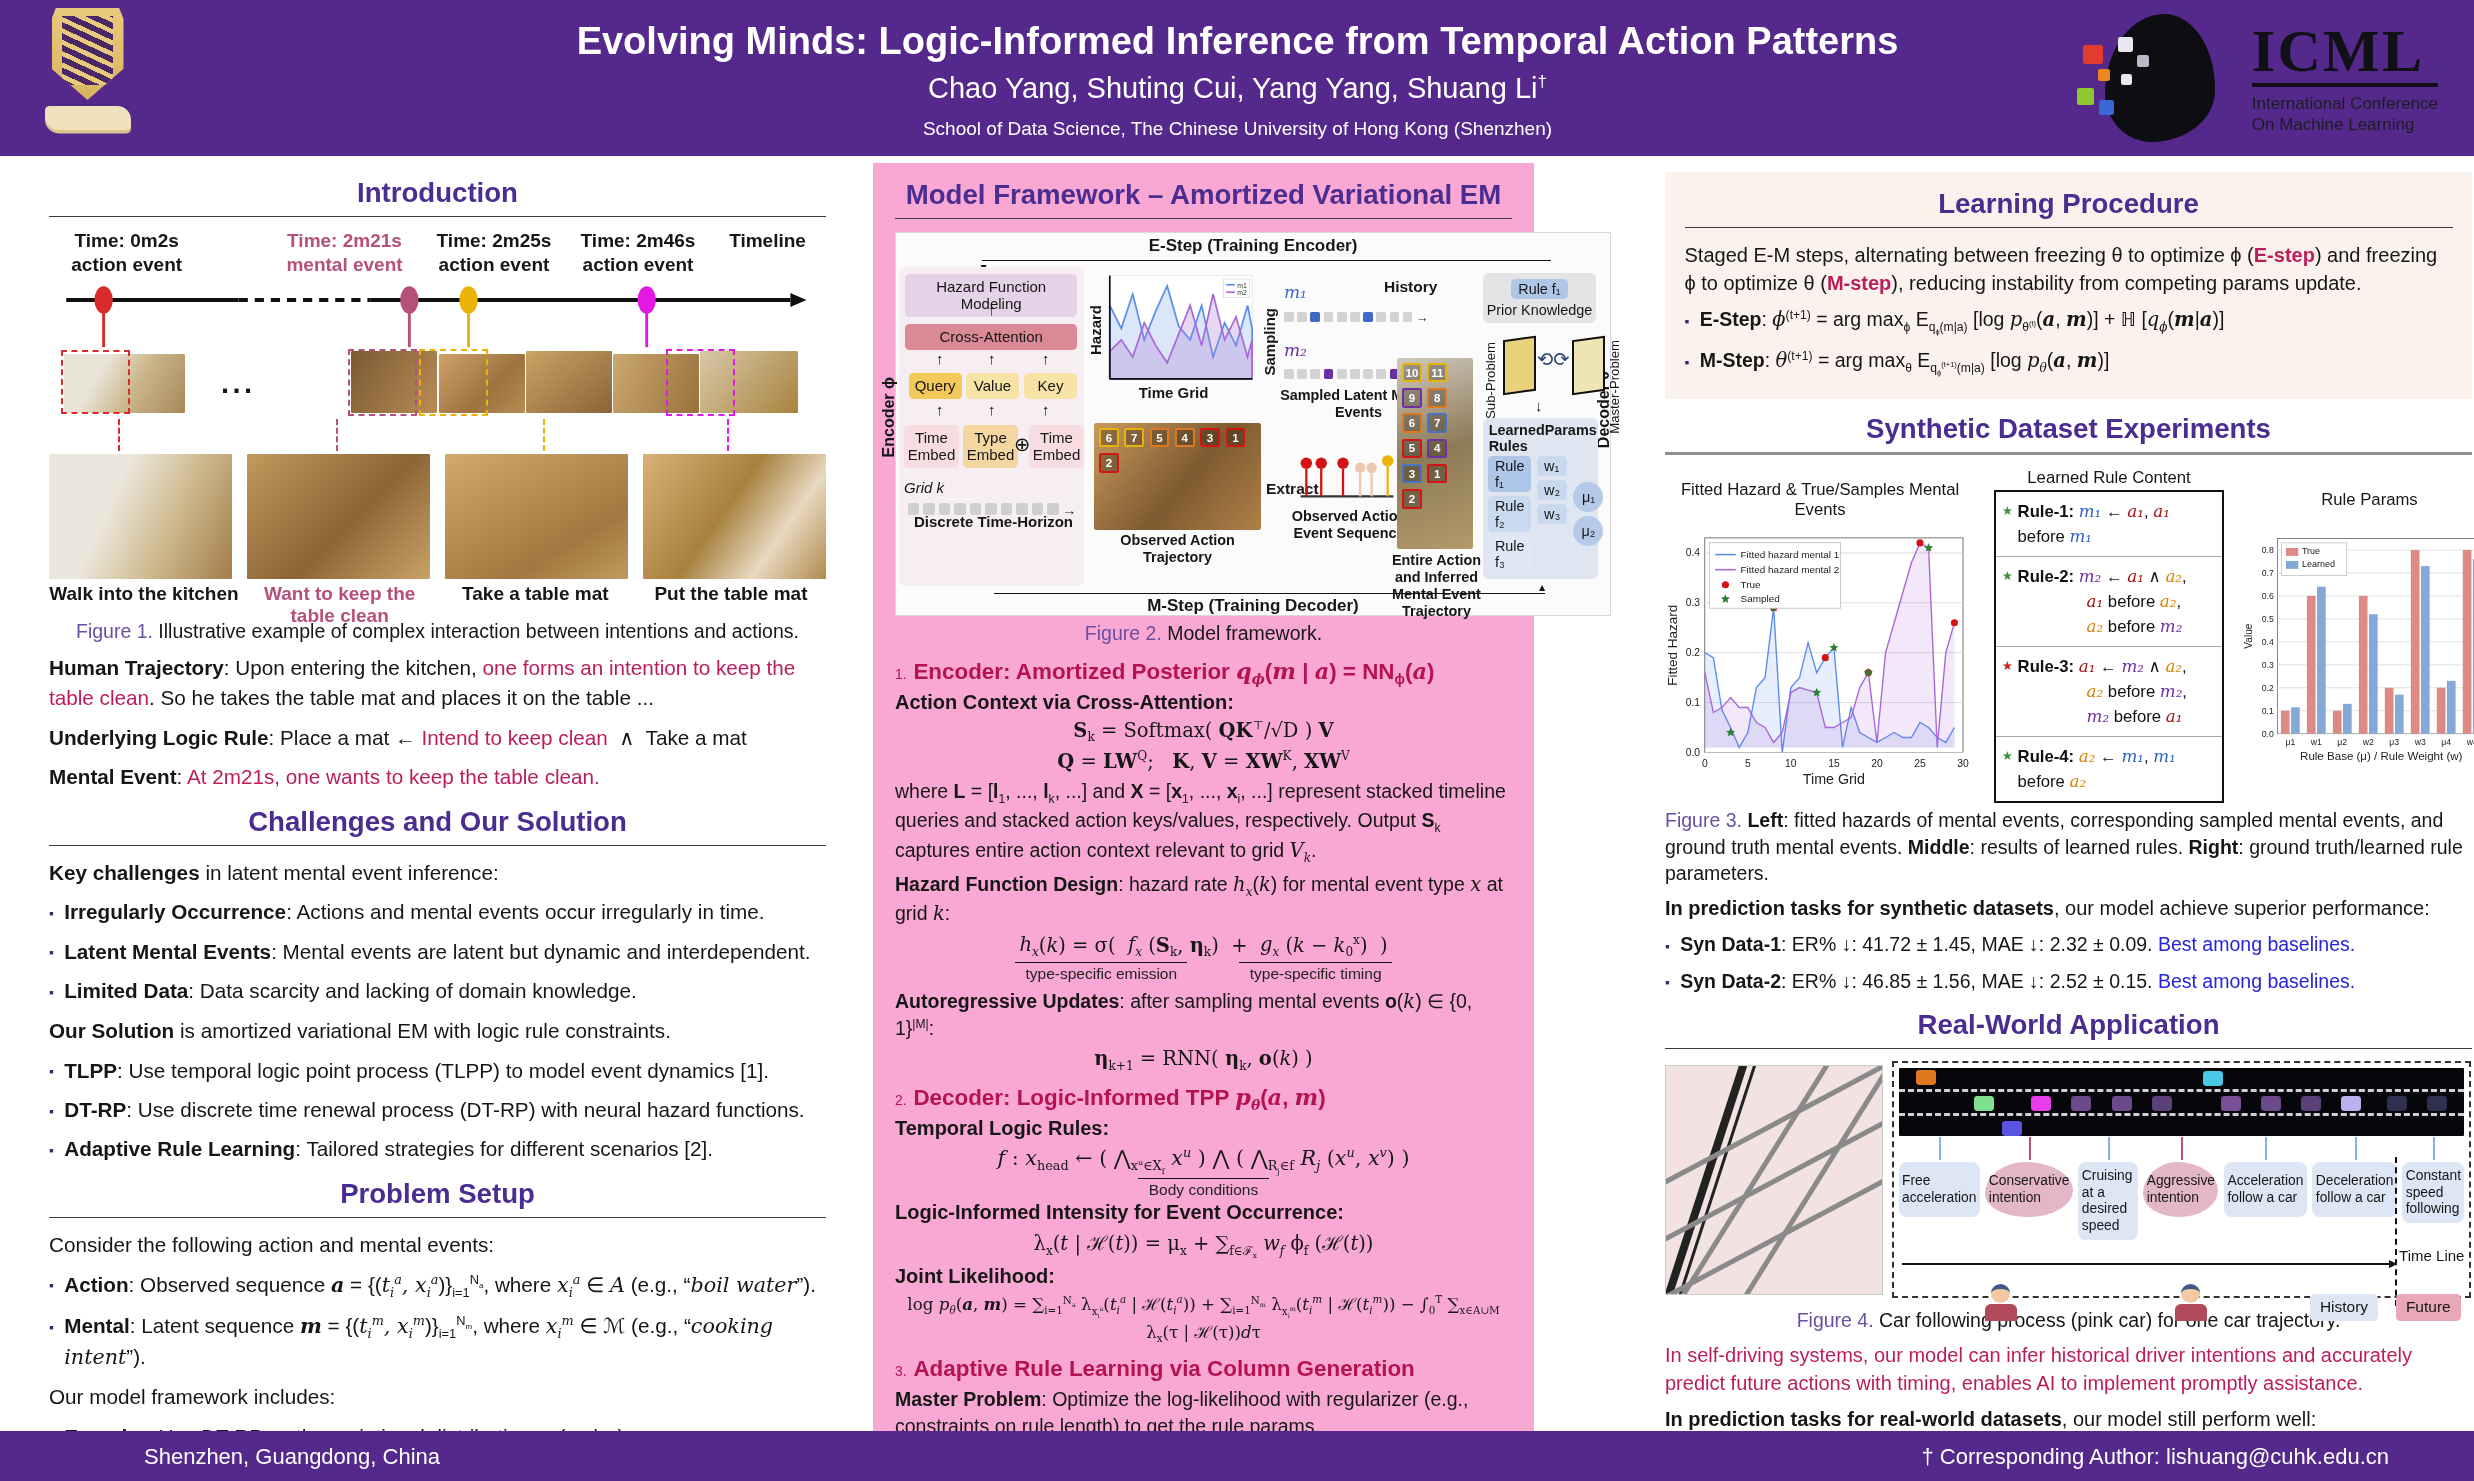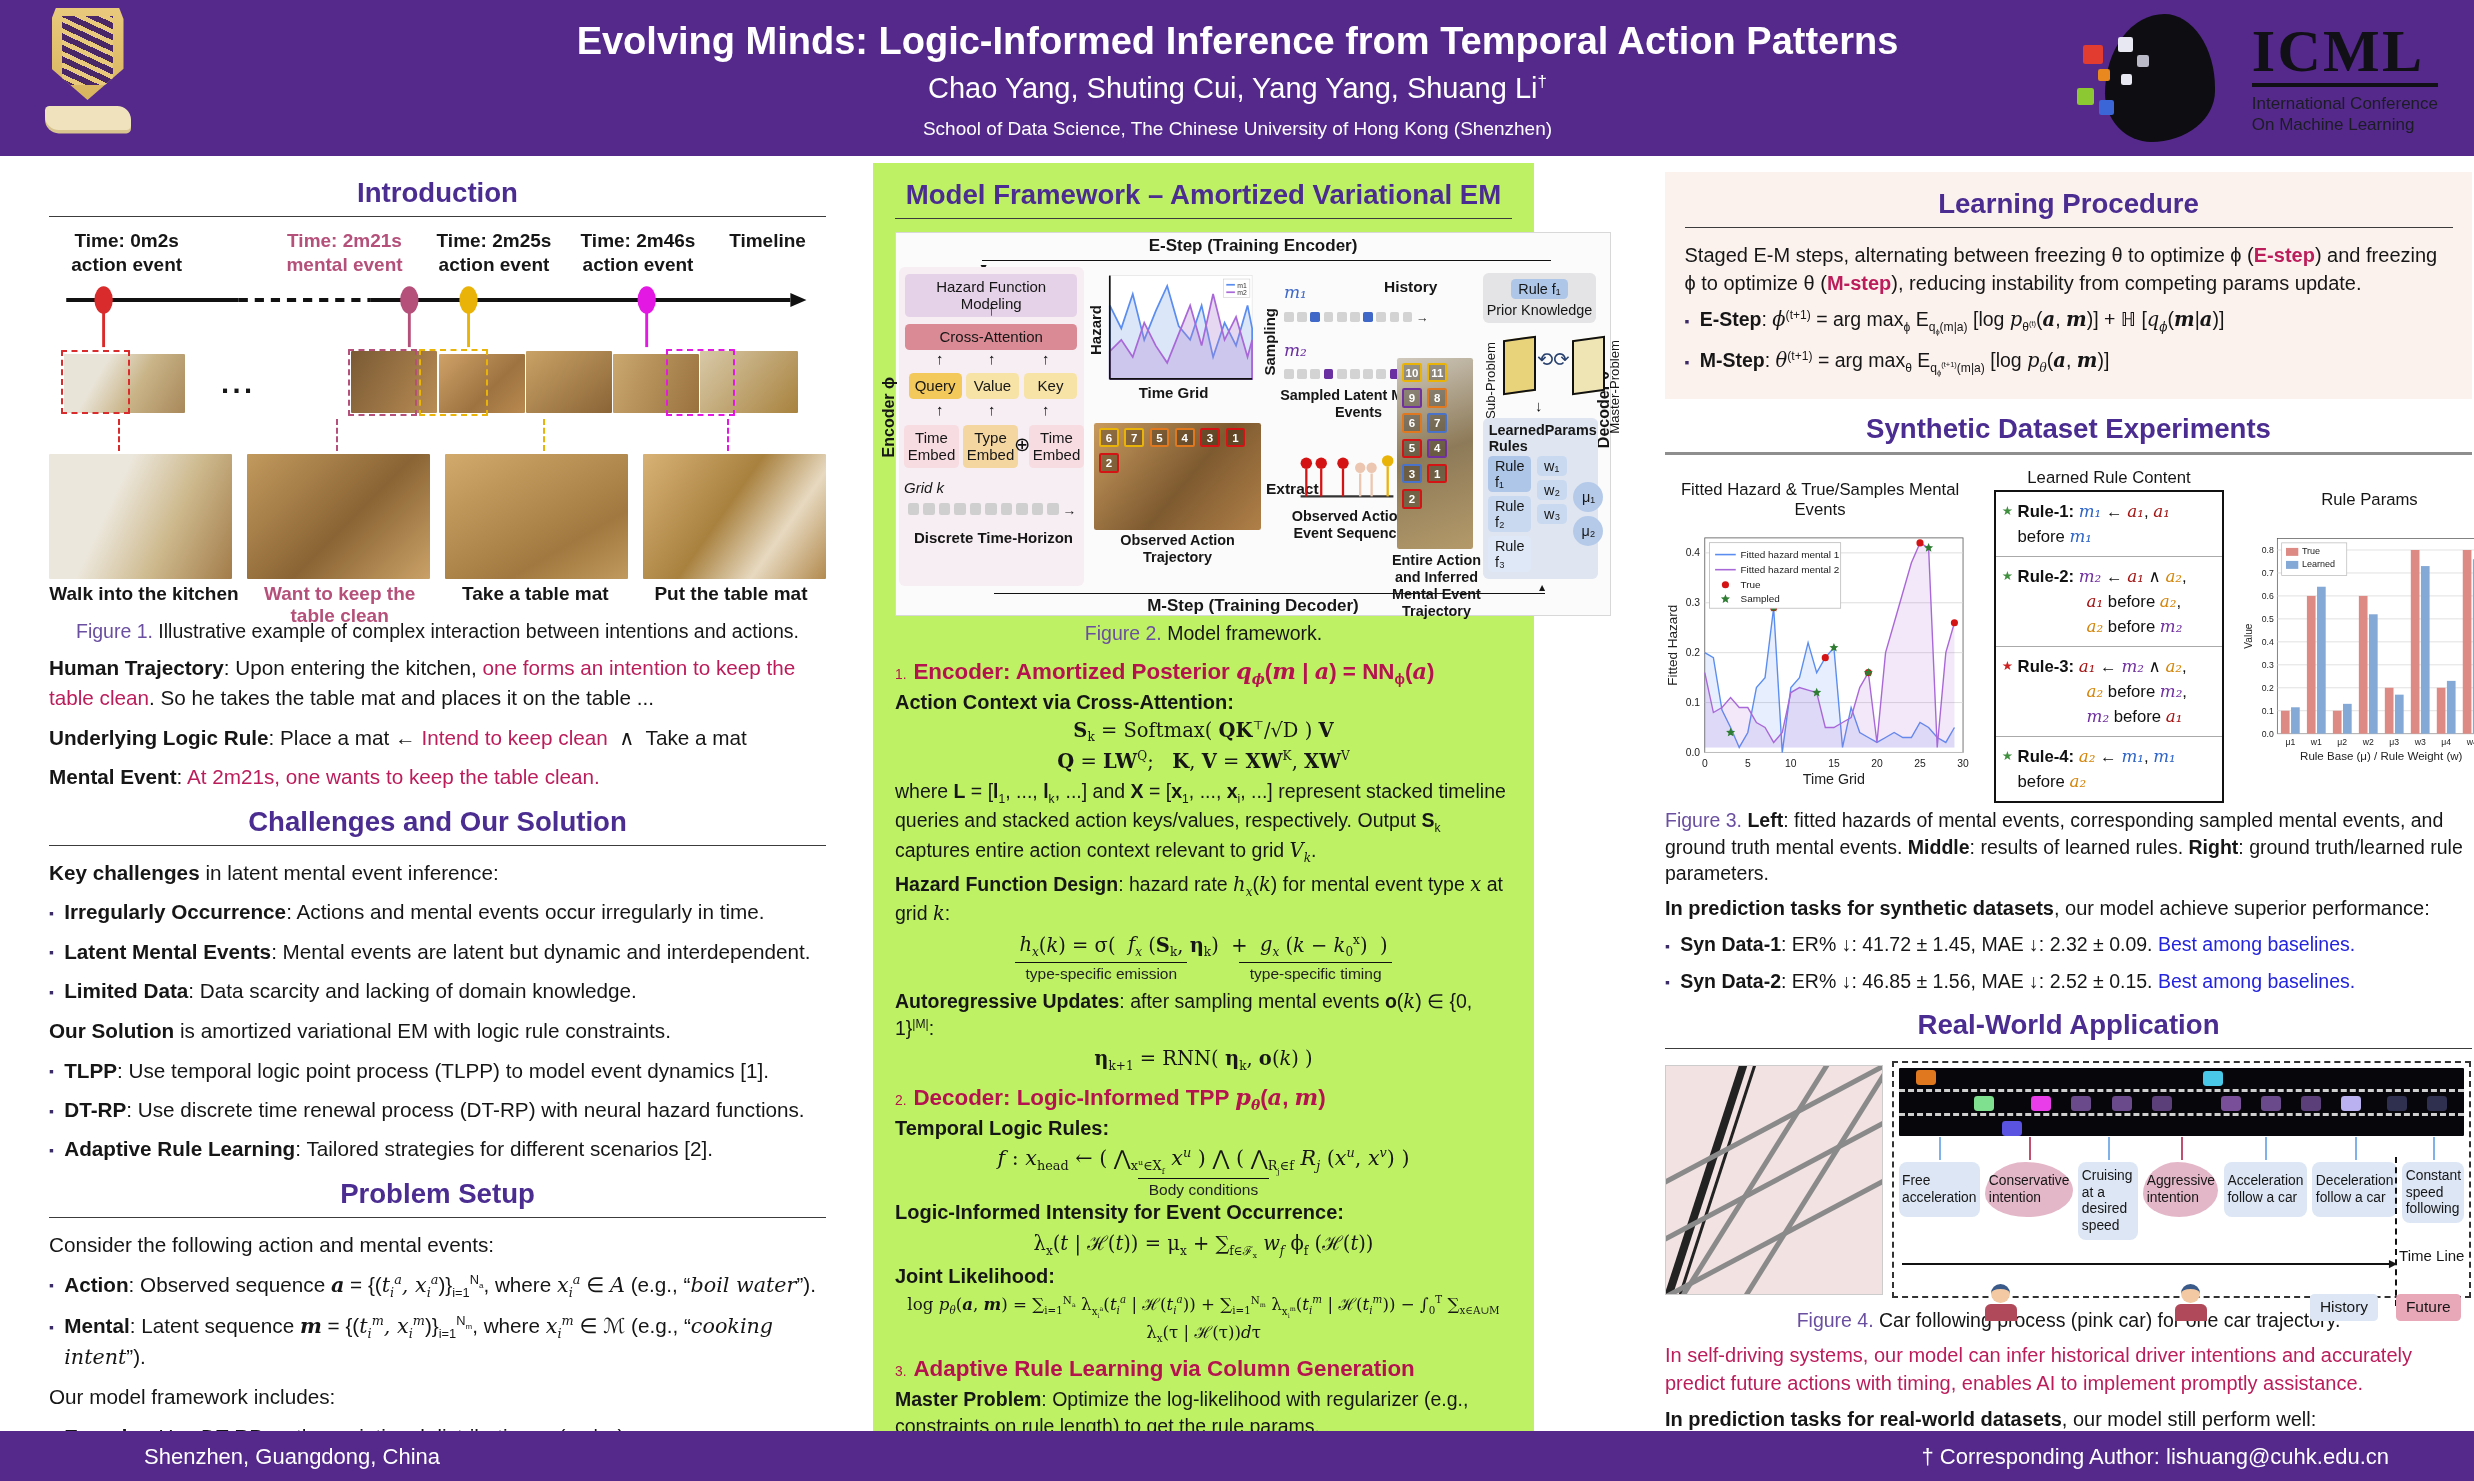--- a/index.html
+++ b/index.html
@@ -18,21 +18,21 @@
 .icml{position:absolute;right:37px;top:13.8px;display:flex;align-items:center;gap:35px}
 .icml-mark{position:relative;width:144px;height:128px}
 .icml-head{position:absolute;left:32px;top:0;width:110px;height:128px;background:#0d0d12;border-radius:54% 46% 58% 42%/62% 58% 40% 38%}
 .sq{position:absolute;border-radius:2.3px}
 .icml-text .big{font-size:60px;font-weight:bold;color:#101016;letter-spacing:2.3px;font-family:"Liberation Serif",serif;border-bottom:4.6px solid #101016;line-height:1.05}
 .icml-text .sml{font-size:17px;color:#1c1c24;margin-top:5.7px;line-height:1.25}
 .footer{position:absolute;left:0;right:0;bottom:0;height:51px;background:#54298b;color:#fff;display:flex;align-items:center;justify-content:space-between;padding:0 86px 0 144px;font-size:22px}
 
 .col{position:absolute;top:163px}
 .col-left{left:49px;width:777px}
-.col-mid{left:873px;width:661px;height:1268px;background:#bef264;padding:2.3px 22px 9.2px}
+.col-mid{left:873px;width:661px;height:1268px;background:#f9a8d4;padding:2.3px 22px 9.2px}
 .col-right{left:1665px;width:807px}
 .sec-head{color:#4b2c90;font-weight:bold;font-size:27.6px;text-align:center;margin:13.8px 0 6.9px}
 .sec-rule{border:0;border-top:1.7px solid#3c3c3c;margin:0 0 12.6px}
 .p{font-size:20.7px;line-height:1.45;margin:9.2px 0}
 .col-mid .p{font-size:19.5px;line-height:1.38;margin:4.6px 0}
 .col-right .p{font-size:20px;line-height:1.4;margin:8px 0}
 .b{font-weight:bold}
 .pink{color:#bb1d5b}
 .blu{color:#2424dd}
 .figpurple{color:#6a4fa0}
@@ -304,21 +304,21 @@
       <div class="f2box" style="left:128px;top:140px;width:53px;background:#f7e3a6">Key</div>
       <div class="arr" style="left:40px;top:168px">↑</div>
       <div class="arr" style="left:92px;top:168px">↑</div>
       <div class="arr" style="left:146px;top:168px">↑</div>
       <div class="f2box" style="left:8px;top:192px;width:55px;background:#f7dde2;line-height:1.15">Time Embed</div>
       <div class="f2box" style="left:67px;top:192px;width:55px;background:#f3d6a0;line-height:1.15">Type Embed</div>
       <div class="arr" style="left:118px;top:200px;font-size:19.5px">⊕</div>
       <div class="f2box" style="left:133px;top:192px;width:55px;background:#f7dde2;line-height:1.15">Time Embed</div>
       <div style="position:absolute;left:8px;top:246px;font-size:15px;font-style:italic">Grid k</div>
       <div style="position:absolute;left:11.5px;top:268px;white-space:nowrap"><span class="gridsq"></span><span class="gridsq"></span><span class="gridsq"></span><span class="gridsq"></span><span class="gridsq"></span><span class="gridsq"></span><span class="gridsq"></span><span class="gridsq"></span><span class="gridsq"></span><span class="gridsq"></span><span style="font-size:13.8px">→</span></div>
-      <div style="position:absolute;left:11.5px;top:296px;width:172px;text-align:center;font-size:15px;font-weight:bold">Discrete Time-Horizon</div>
+      <div style="position:absolute;left:11.5px;top:280px;width:172px;text-align:center;font-size:15px;font-weight:bold">Discrete Time-Horizon</div>
 
       <div class="mini">
         <svg width="167" height="132" viewBox="0 0 290 230" style="font-size:26px">
           <rect x="34" y="8" width="248" height="180" fill="#fff" stroke="#ddd"></rect>
           <path d="M34,60 L54,100 L74,40 L94,120 L114,70 L134,26 L154,96 L174,120 L194,60 L214,150 L234,90 L254,130 L274,60 L282,100 L282,188 L34,188 Z" fill="#6f9fe8" fill-opacity="0.25" stroke="#5b8df0" stroke-width="3"></path>
           <path d="M34,140 L54,120 L74,150 L94,90 L114,130 L134,160 L154,110 L174,60 L194,130 L214,40 L234,120 L254,80 L274,150 L282,120 L282,188 L34,188 Z" fill="#b07fd0" fill-opacity="0.3" stroke="#a968d8" stroke-width="3"></path>
           <line x1="34" y1="188" x2="282" y2="188" stroke="#111" stroke-width="3"></line>
           <line x1="34" y1="8" x2="34" y2="188" stroke="#111" stroke-width="3"></line>
           <rect x="232" y="14" width="46" height="32" fill="#fff" stroke="#ccc"></rect>
           <line x1="237" y1="24" x2="252" y2="24" stroke="#5b8df0" stroke-width="3"></line>

